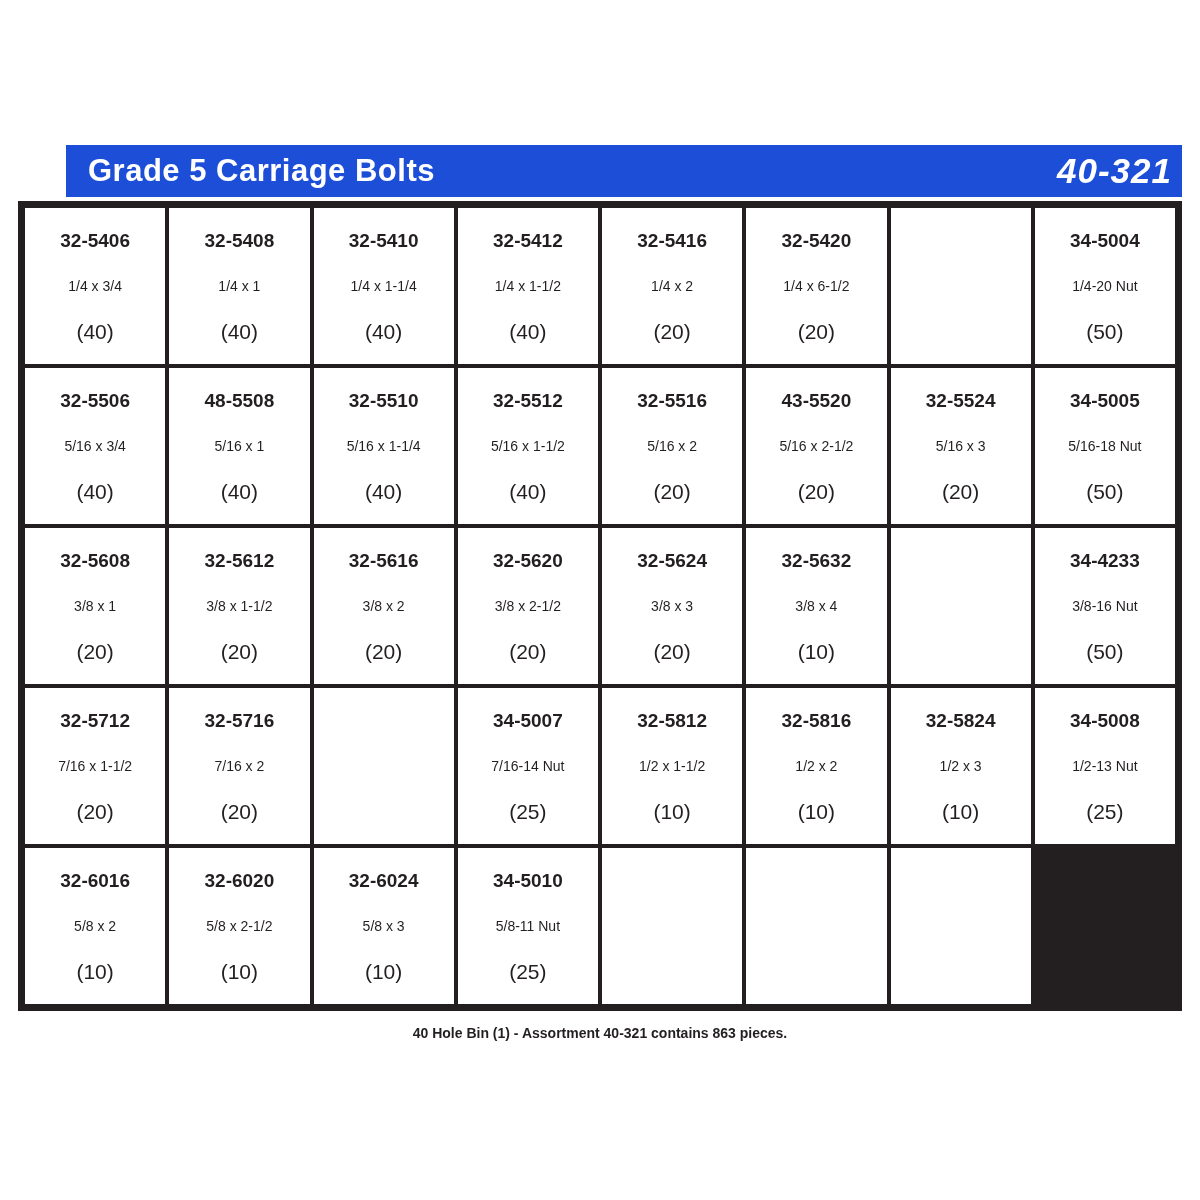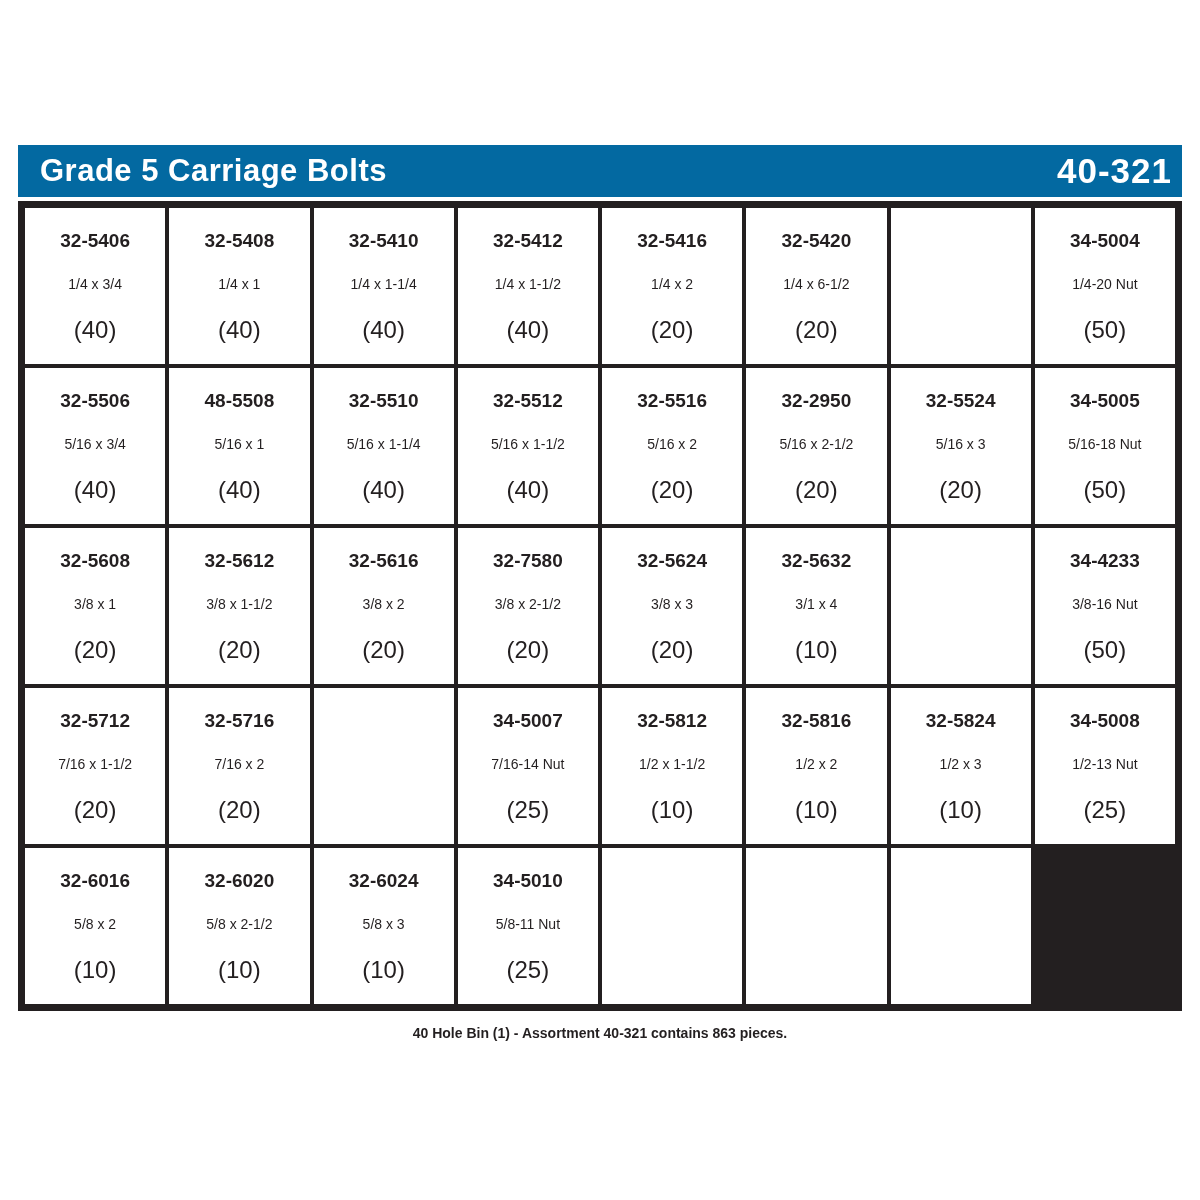--- a/index.html
+++ b/index.html
@@ -16,38 +16,40 @@
     color: #231f20;
   }
   .card {
     position: absolute;
     left: 18px;
     top: 145px;
     width: 1164px;
   }
   .header-bar {
     height: 52px;
-    background: #0369a1;
+    background: #1d4ed8;
     display: flex;
     align-items: center;
     justify-content: space-between;
     padding: 0 10px 0 22px;
     box-sizing: border-box;
+    margin-left: 48px;
   }
   .header-bar .title {
     color: #ffffff;
     font-weight: bold;
     font-size: 31px;
     letter-spacing: 0.5px;
   }
   .header-bar .code {
     color: #ffffff;
     font-weight: bold;
     font-size: 35px;
     letter-spacing: 1px;
+    font-style: italic;
   }
   .grid {
     margin-top: 4px;
     border: 7px solid #231f20;
     background: #231f20;
     display: grid;
     grid-template-columns: repeat(8, 1fr);
     gap: 4px;
   }
   .cell {
@@ -62,21 +64,21 @@
     padding: 22px 2px 20px 2px;
   }
   .cell .part {
     font-weight: bold;
     font-size: 19px;
   }
   .cell .size {
     font-size: 14px;
   }
   .cell .qty {
-    font-size: 24px;
+    font-size: 21px;
   }
   .caption {
     position: absolute;
     top: 1025px;
     left: 0;
     width: 1200px;
     text-align: center;
     font-weight: bold;
     font-size: 14px;
     color: #231f20;
@@ -147,21 +149,21 @@
           <div class="part">32-5512</div>
           <div class="size">5/16 x 1-1/2</div>
           <div class="qty">(40)</div>
         </div>
         <div class="cell">
           <div class="part">32-5516</div>
           <div class="size">5/16 x 2</div>
           <div class="qty">(20)</div>
         </div>
         <div class="cell">
-          <div class="part">32-2950</div>
+          <div class="part">43-5520</div>
           <div class="size">5/16 x 2-1/2</div>
           <div class="qty">(20)</div>
         </div>
         <div class="cell">
           <div class="part">32-5524</div>
           <div class="size">5/16 x 3</div>
           <div class="qty">(20)</div>
         </div>
         <div class="cell">
           <div class="part">34-5005</div>
@@ -177,32 +179,32 @@
           <div class="part">32-5612</div>
           <div class="size">3/8 x 1-1/2</div>
           <div class="qty">(20)</div>
         </div>
         <div class="cell">
           <div class="part">32-5616</div>
           <div class="size">3/8 x 2</div>
           <div class="qty">(20)</div>
         </div>
         <div class="cell">
-          <div class="part">32-7580</div>
+          <div class="part">32-5620</div>
           <div class="size">3/8 x 2-1/2</div>
           <div class="qty">(20)</div>
         </div>
         <div class="cell">
           <div class="part">32-5624</div>
           <div class="size">3/8 x 3</div>
           <div class="qty">(20)</div>
         </div>
         <div class="cell">
           <div class="part">32-5632</div>
-          <div class="size">3/1 x 4</div>
+          <div class="size">3/8 x 4</div>
           <div class="qty">(10)</div>
         </div>
         <div class="cell"></div>
         <div class="cell">
           <div class="part">34-4233</div>
           <div class="size">3/8-16 Nut</div>
           <div class="qty">(50)</div>
         </div>
         <div class="cell">
           <div class="part">32-5712</div>

